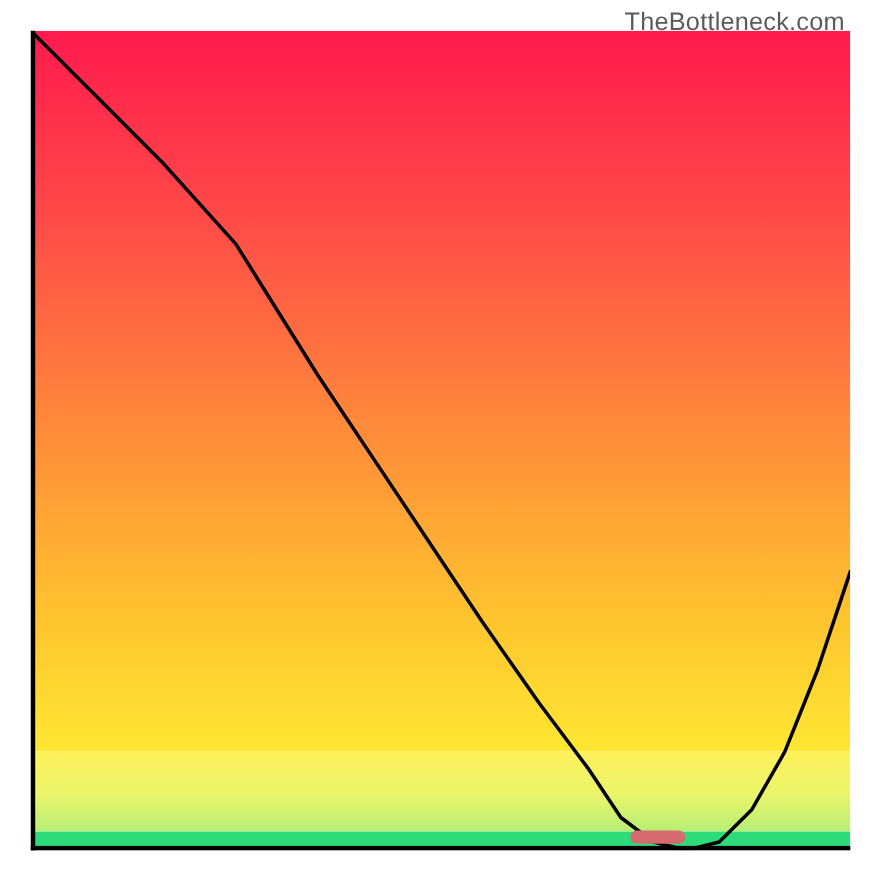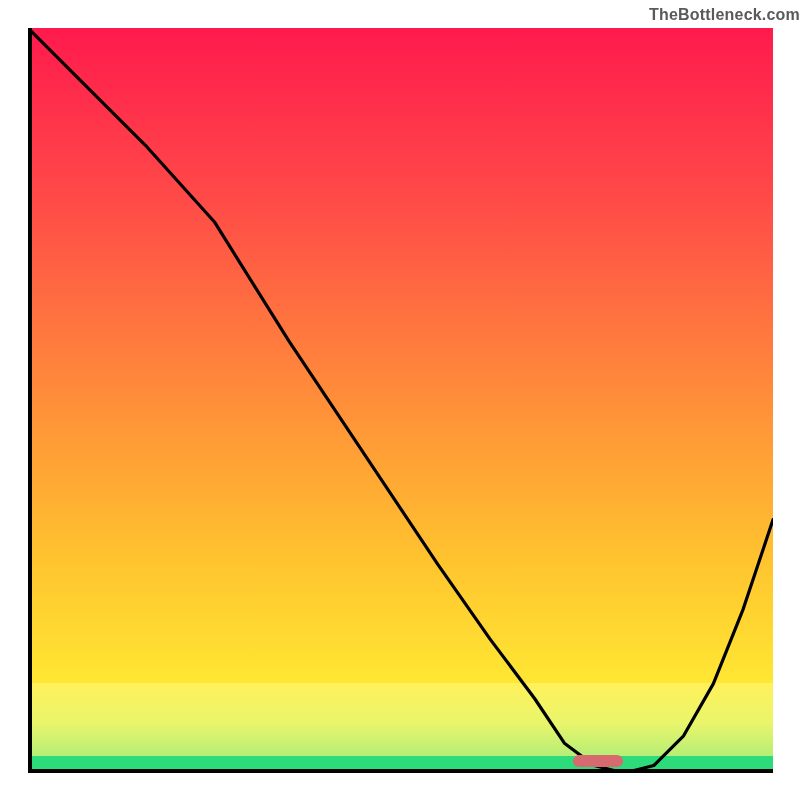--- a/index.html
+++ b/index.html
@@ -102,23 +102,23 @@
   .marker {
     position: absolute;
     height: 12px;
     border-radius: 6px;
     background: var(--m-color);
   }
 
   .watermark {
     position: absolute;
     top: 6px;
-    right: 0;
-    font-size: 16px;
-    font-weight: 700;
+    right: 32px;
+    font-size: 23px;
+    font-weight: 400;
     color: #5a5a5a;
     letter-spacing: 0.2px;
   }
 </style>
 </head>
 <body>
 
 <div class="chart-root">
 
   <div class="plot-area">

